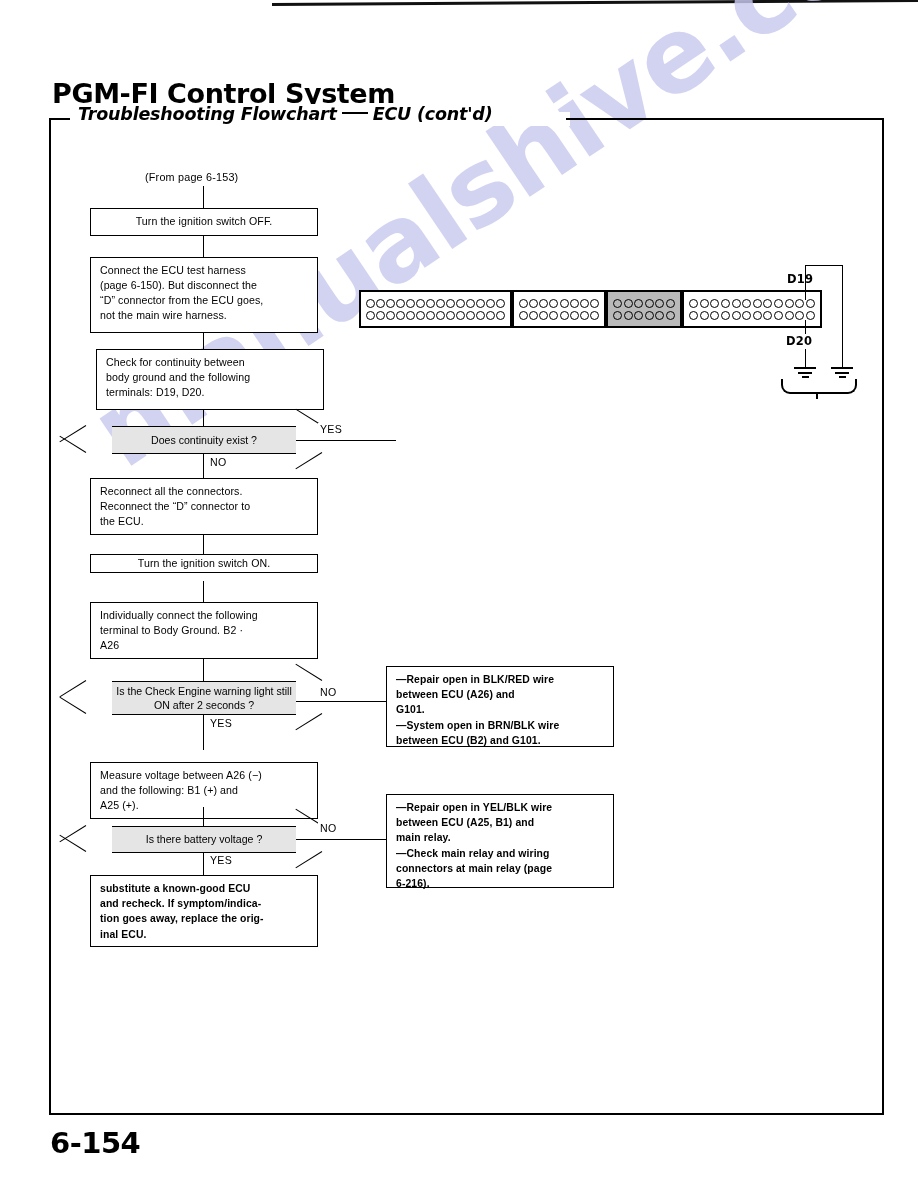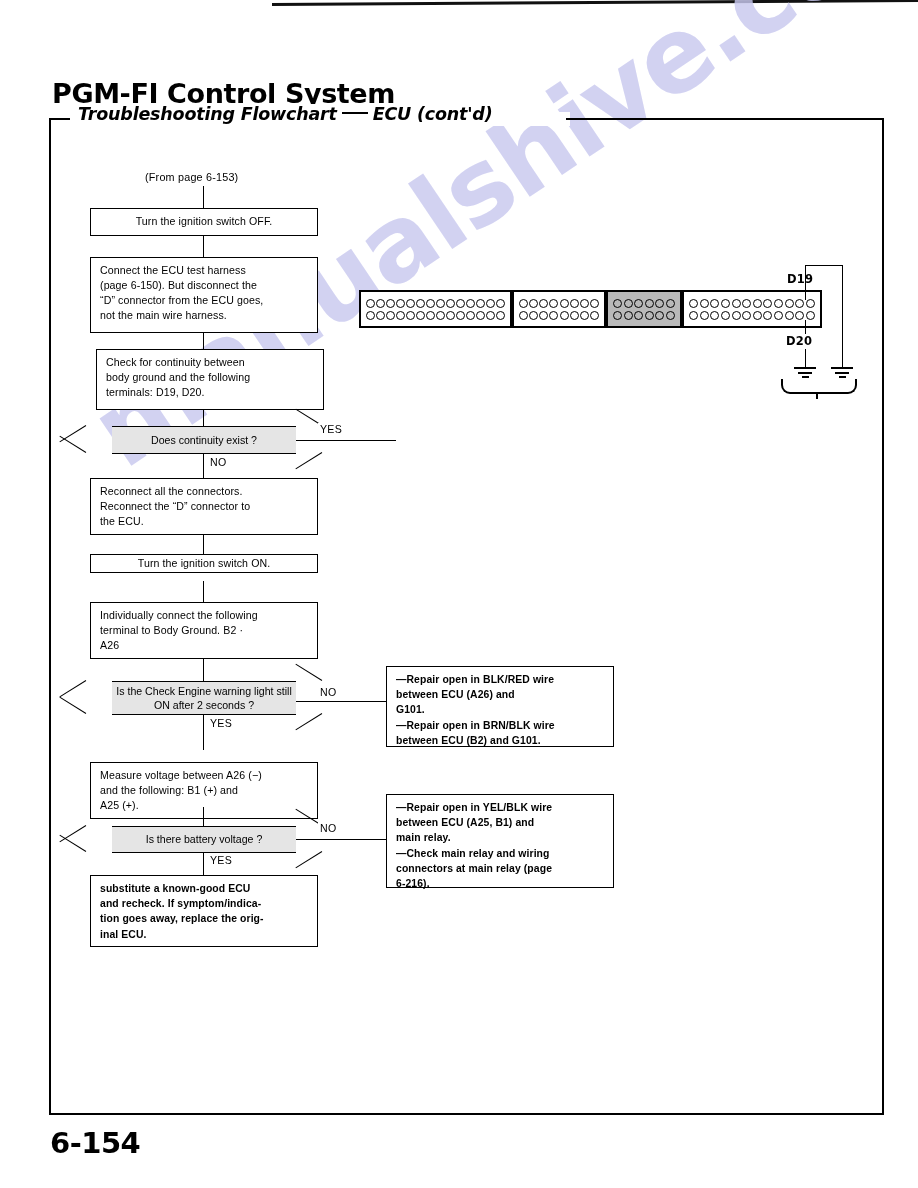--- a/index.html
+++ b/index.html
@@ -381,21 +381,21 @@
     <span class="ln">and recheck. If symptom/indica-</span>
     <span class="ln">tion goes away, replace the orig-</span>
     <span class="ln">inal ECU.</span>
   </div>
 
 
   <div class="box just bold" style="left:386px; top:666px; width:228px; height:81px;">
     <span class="ln">—Repair open in BLK/RED wire</span>
     <span class="ln">between ECU (A26) and</span>
     <span class="ln">G101.</span>
-    <span class="ln">—Repair open in BRN/BLK wire</span>
+    <span class="ln">—System open in BRN/BLK wire</span>
     <span class="ln">between ECU (B2) and G101.</span>
   </div>
 
   <div class="box just bold" style="left:386px; top:794px; width:228px; height:94px;">
     <span class="ln">—Repair open in YEL/BLK wire</span>
     <span class="ln">between ECU (A25, B1) and</span>
     <span class="ln">main relay.</span>
     <span class="ln">—Check main relay and wiring</span>
     <span class="ln">connectors at main relay (page</span>
     <span class="ln">6-216).</span>

